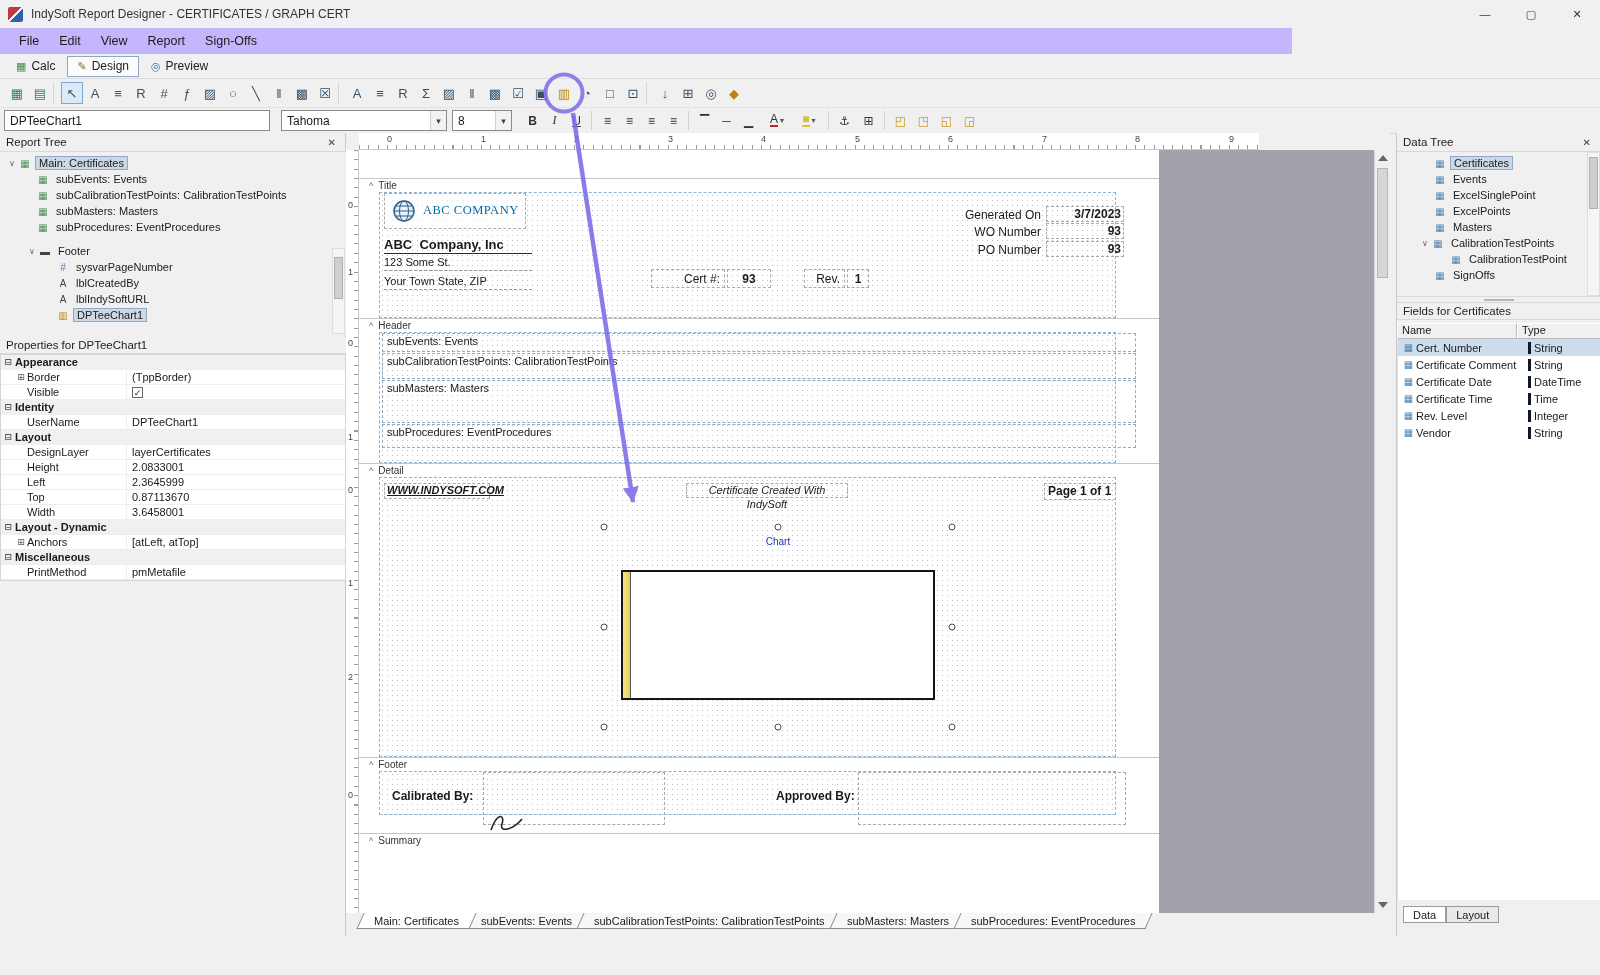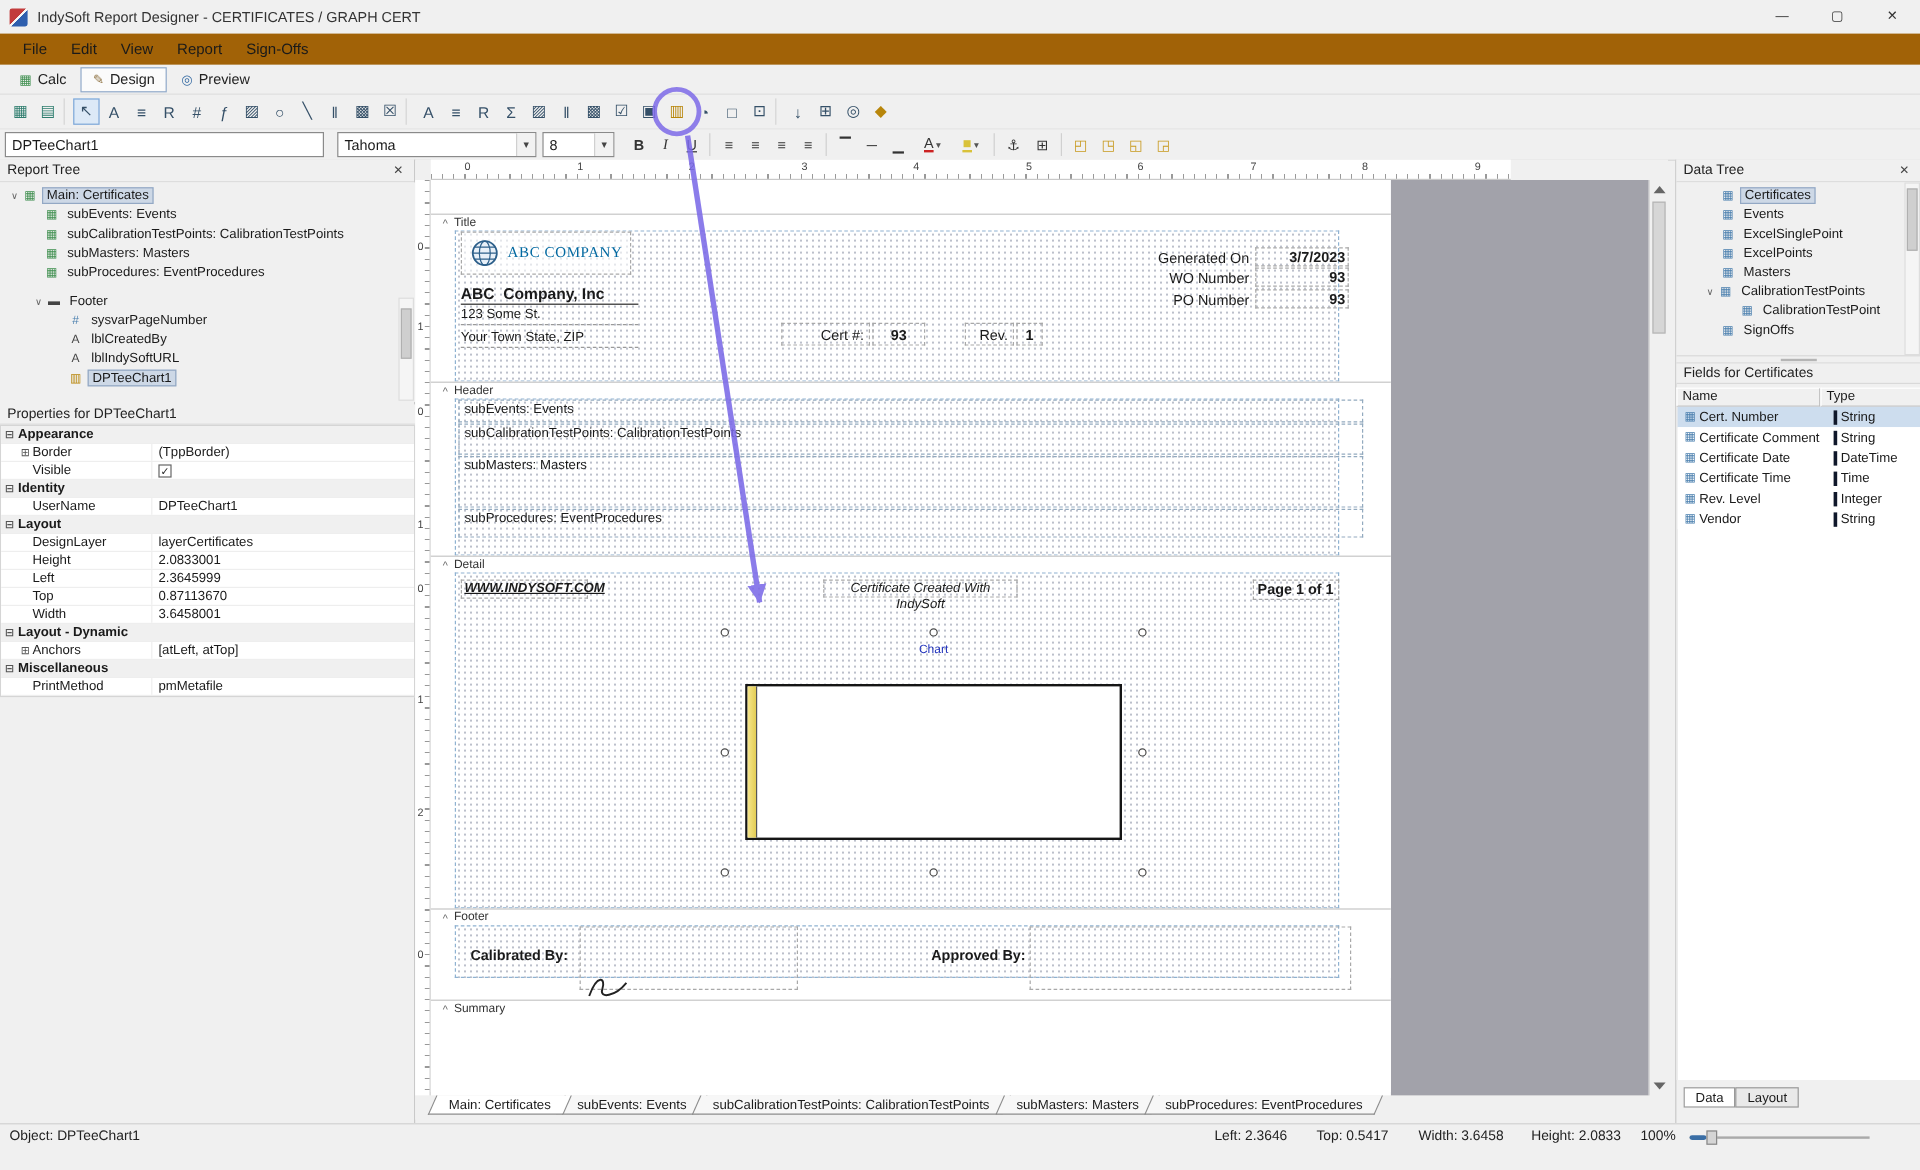--- a/index.html
+++ b/index.html
@@ -6,21 +6,21 @@
 html,body{width:1600px;height:975px;overflow:hidden}
 body{background:#f0f0f0;font-family:"Liberation Sans","DejaVu Sans",sans-serif;font-size:12px;color:#1a1a1a}
 #app{position:relative;width:1600px;height:975px;background:#f0f0f0}
 .abs{position:absolute}
 
 #titlebar{left:0;top:0;width:1600px;height:28px;background:#f0f0f0;display:flex;align-items:center;padding-left:8px}
 #appicon{width:15px;height:15px;margin-right:8px;border-radius:2px;background:linear-gradient(135deg,#c23b3b 0 46%,#f5f5f5 46% 54%,#2f5fae 54%)}
 #wtitle{font-size:12px;color:#333}
 #wbtns{margin-left:auto;display:flex;height:28px}
 .wbtn{width:46px;text-align:center;line-height:28px;font-size:11px;color:#333}
-#menubar{left:0;top:28px;width:1600px;height:26px;background:#a16207;display:flex;align-items:center;padding-left:10px;gap:2px}
+#menubar{left:0;top:28px;width:1292px;height:26px;background:#c4b5fd;display:flex;align-items:center;padding-left:10px;gap:2px}
 .mitem{padding:3px 9px;font-size:12.5px}
 #viewtabs{left:0;top:54px;width:1600px;height:25px;background:#f0f0f0;display:flex;align-items:center;padding-left:6px;gap:2px;border-bottom:1px solid #dcdcdc}
 .vtab{display:flex;align-items:center;gap:5px;height:21px;padding:0 9px;font-size:12px;color:#222;border:1px solid transparent}
 .vtab.active{background:#fbfbfb;border-color:#8fa8c8}
 .vicon{font-size:11px}
 .vicon.green{color:#3f8f4f}.vicon.brown{color:#8a6d3b}.vicon.blue{color:#3a6ea5}
 
 #toolbar{left:0;top:79px;width:1600px;height:29px;background:#f0f0f0;display:flex;align-items:center;padding-left:6px;gap:1px;border-bottom:1px solid #e3e3e3}
 .ticon{width:22px;height:22px;display:flex;align-items:center;justify-content:center;font-size:13px;color:#35506
 8;position:relative;color:#355068}
@@ -637,33 +637,20 @@
         <span class="fname">Vendor</span>
         <span class="ftype">String</span>
       </div>
     </div>
     <div id="dltabs">
       <span class="dltab active">Data</span>
       <span class="dltab">Layout</span>
     </div>
   </div>
 
-  <div id="statusbar" class="abs">
-    <span class="sitem" style="left:8px">Object: DPTeeChart1</span>
-    <span class="sitem" style="left:1012px">Left: 2.3646</span>
-    <span class="sitem" style="left:1097px">Top: 0.5417</span>
-    <span class="sitem" style="left:1182px">Width: 3.6458</span>
-    <span class="sitem" style="left:1276px">Height: 2.0833</span>
-    <span class="sitem" style="left:1367px">100%</span>
-    <div id="zoomslider">
-      <i id="ztrack"></i>
-      <i id="zfill"></i>
-      <i id="zthumb"></i>
-    </div>
-  </div>
 
   <svg class="abs" style="left:0;top:0;z-index:70;pointer-events:none" width="1600" height="975">
     <defs>
       <marker id="ah" markerUnits="userSpaceOnUse" markerWidth="20" markerHeight="18" refX="15" refY="9" orient="auto">
         <path d="M0,1 L16,9 L0,17 Z" fill="#7c6ae8"></path>
       </marker>
     </defs>
     <line x1="573" y1="113" x2="633" y2="502" stroke="#7c6ae8" stroke-width="4.5" opacity="0.88" marker-end="url(#ah)"></line>
   </svg>
 

